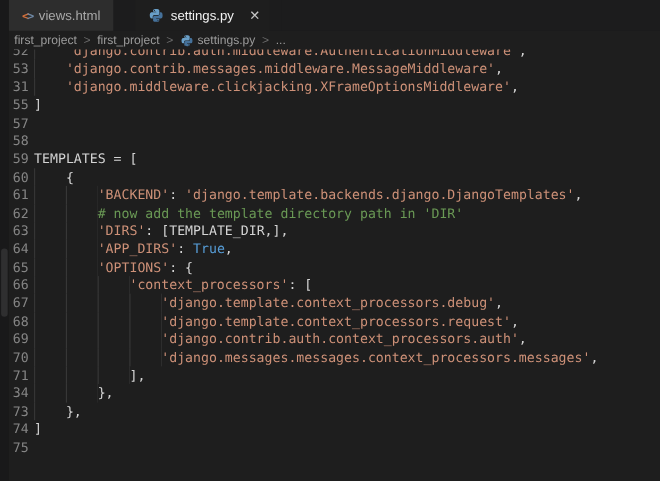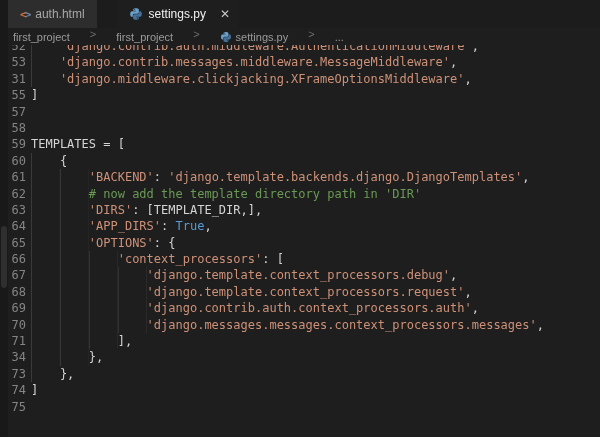--- a/index.html
+++ b/index.html
@@ -18,21 +18,21 @@
   .tab{display:flex;align-items:center;gap:6px;padding:0 12px;font-size:12px;
        color:#a8a8a8;background:var(--tab-inactive);margin-right:11px;cursor:pointer;white-space:nowrap}
   .tab.active{background:var(--bg);color:#f2f2f2;margin-left:9px;padding-right:8px}
   .tab .close{margin-left:8px;font-size:12px;color:#c5c5c5;line-height:1;cursor:pointer}
   .tab-spacer{flex:1;background:var(--tabbar)}
 
   .icon-html{font-family:"DejaVu Sans Mono",monospace;font-size:11px;font-weight:bold;letter-spacing:-2px}
   .icon-html .lt{color:#d2703c}.icon-html .gt{color:#6e87a3}
   .py-icon{display:inline-block;flex:none}
 
-  .breadcrumb{margin-left:8px;height:17px;display:flex;gap:20px;
+  .breadcrumb{margin-left:8px;height:17px;display:flex;align-items:center;gap:6px;
               padding-left:5px;font-size:11px;color:var(--crumb);background:var(--bg)}
   .crumb{display:flex;align-items:center;gap:4px;cursor:pointer;white-space:nowrap}
   .sep{color:#6d6d6d}
 
   .code-viewport{margin-left:8px;height:392px;overflow:hidden;
                  font-family:"DejaVu Sans Mono","Liberation Mono",monospace;font-size:12px;cursor:text}
   .code-inner{margin-top:-7px}
   .line{display:flex;height:16.4px;line-height:16.4px;white-space:pre}
   .ln{width:18px;flex:none;text-align:right;color:var(--linenum)}
   .codetext{margin-left:5px;flex:none}
@@ -47,21 +47,21 @@
 </head>
 <body>
 
 <div class="left-strip">
   <div class="thumb"></div>
 </div>
 
 <div class="tabbar" id="tabbar">
     <div class="tab">
       <span class="icon-html"><span class="lt">&lt;</span><span class="gt">&gt;</span></span>
-      <span>auth.html</span>
+      <span>views.html</span>
     </div>
     <div class="tab active">
       <svg width="14" height="14" viewBox="0 0 24 24" class="py-icon">
         <path fill="#699fc8" d="M11.9 2c-5 0-4.7 2.2-4.7 2.2v2.3h4.8v.7H5.3S2 6.8 2 11.9c0 5.1 2.9 4.9 2.9 4.9h1.7v-2.4s-.1-2.9 2.8-2.9h4.8s2.7 0 2.7-2.6V4.6S17.3 2 11.9 2zM9.3 3.5c.5 0 .9.4.9.9s-.4.9-.9.9-.9-.4-.9-.9.4-.9.9-.9z"></path>
         <path fill="#45719a" d="M12.1 22c5 0 4.7-2.2 4.7-2.2v-2.3H12v-.7h6.7s3.3.4 3.3-4.7c0-5.1-2.9-4.9-2.9-4.9h-1.7v2.4s.1 2.9-2.8 2.9H9.8s-2.7 0-2.7 2.6v4.3S6.7 22 12.1 22zm2.6-1.5c-.5 0-.9-.4-.9-.9s.4-.9.9-.9.9.4.9.9-.4.9-.9.9z"></path>
       </svg>
       <span>settings.py</span>
       <span class="close">✕</span>
     </div>
     <div class="tab-spacer"></div>

